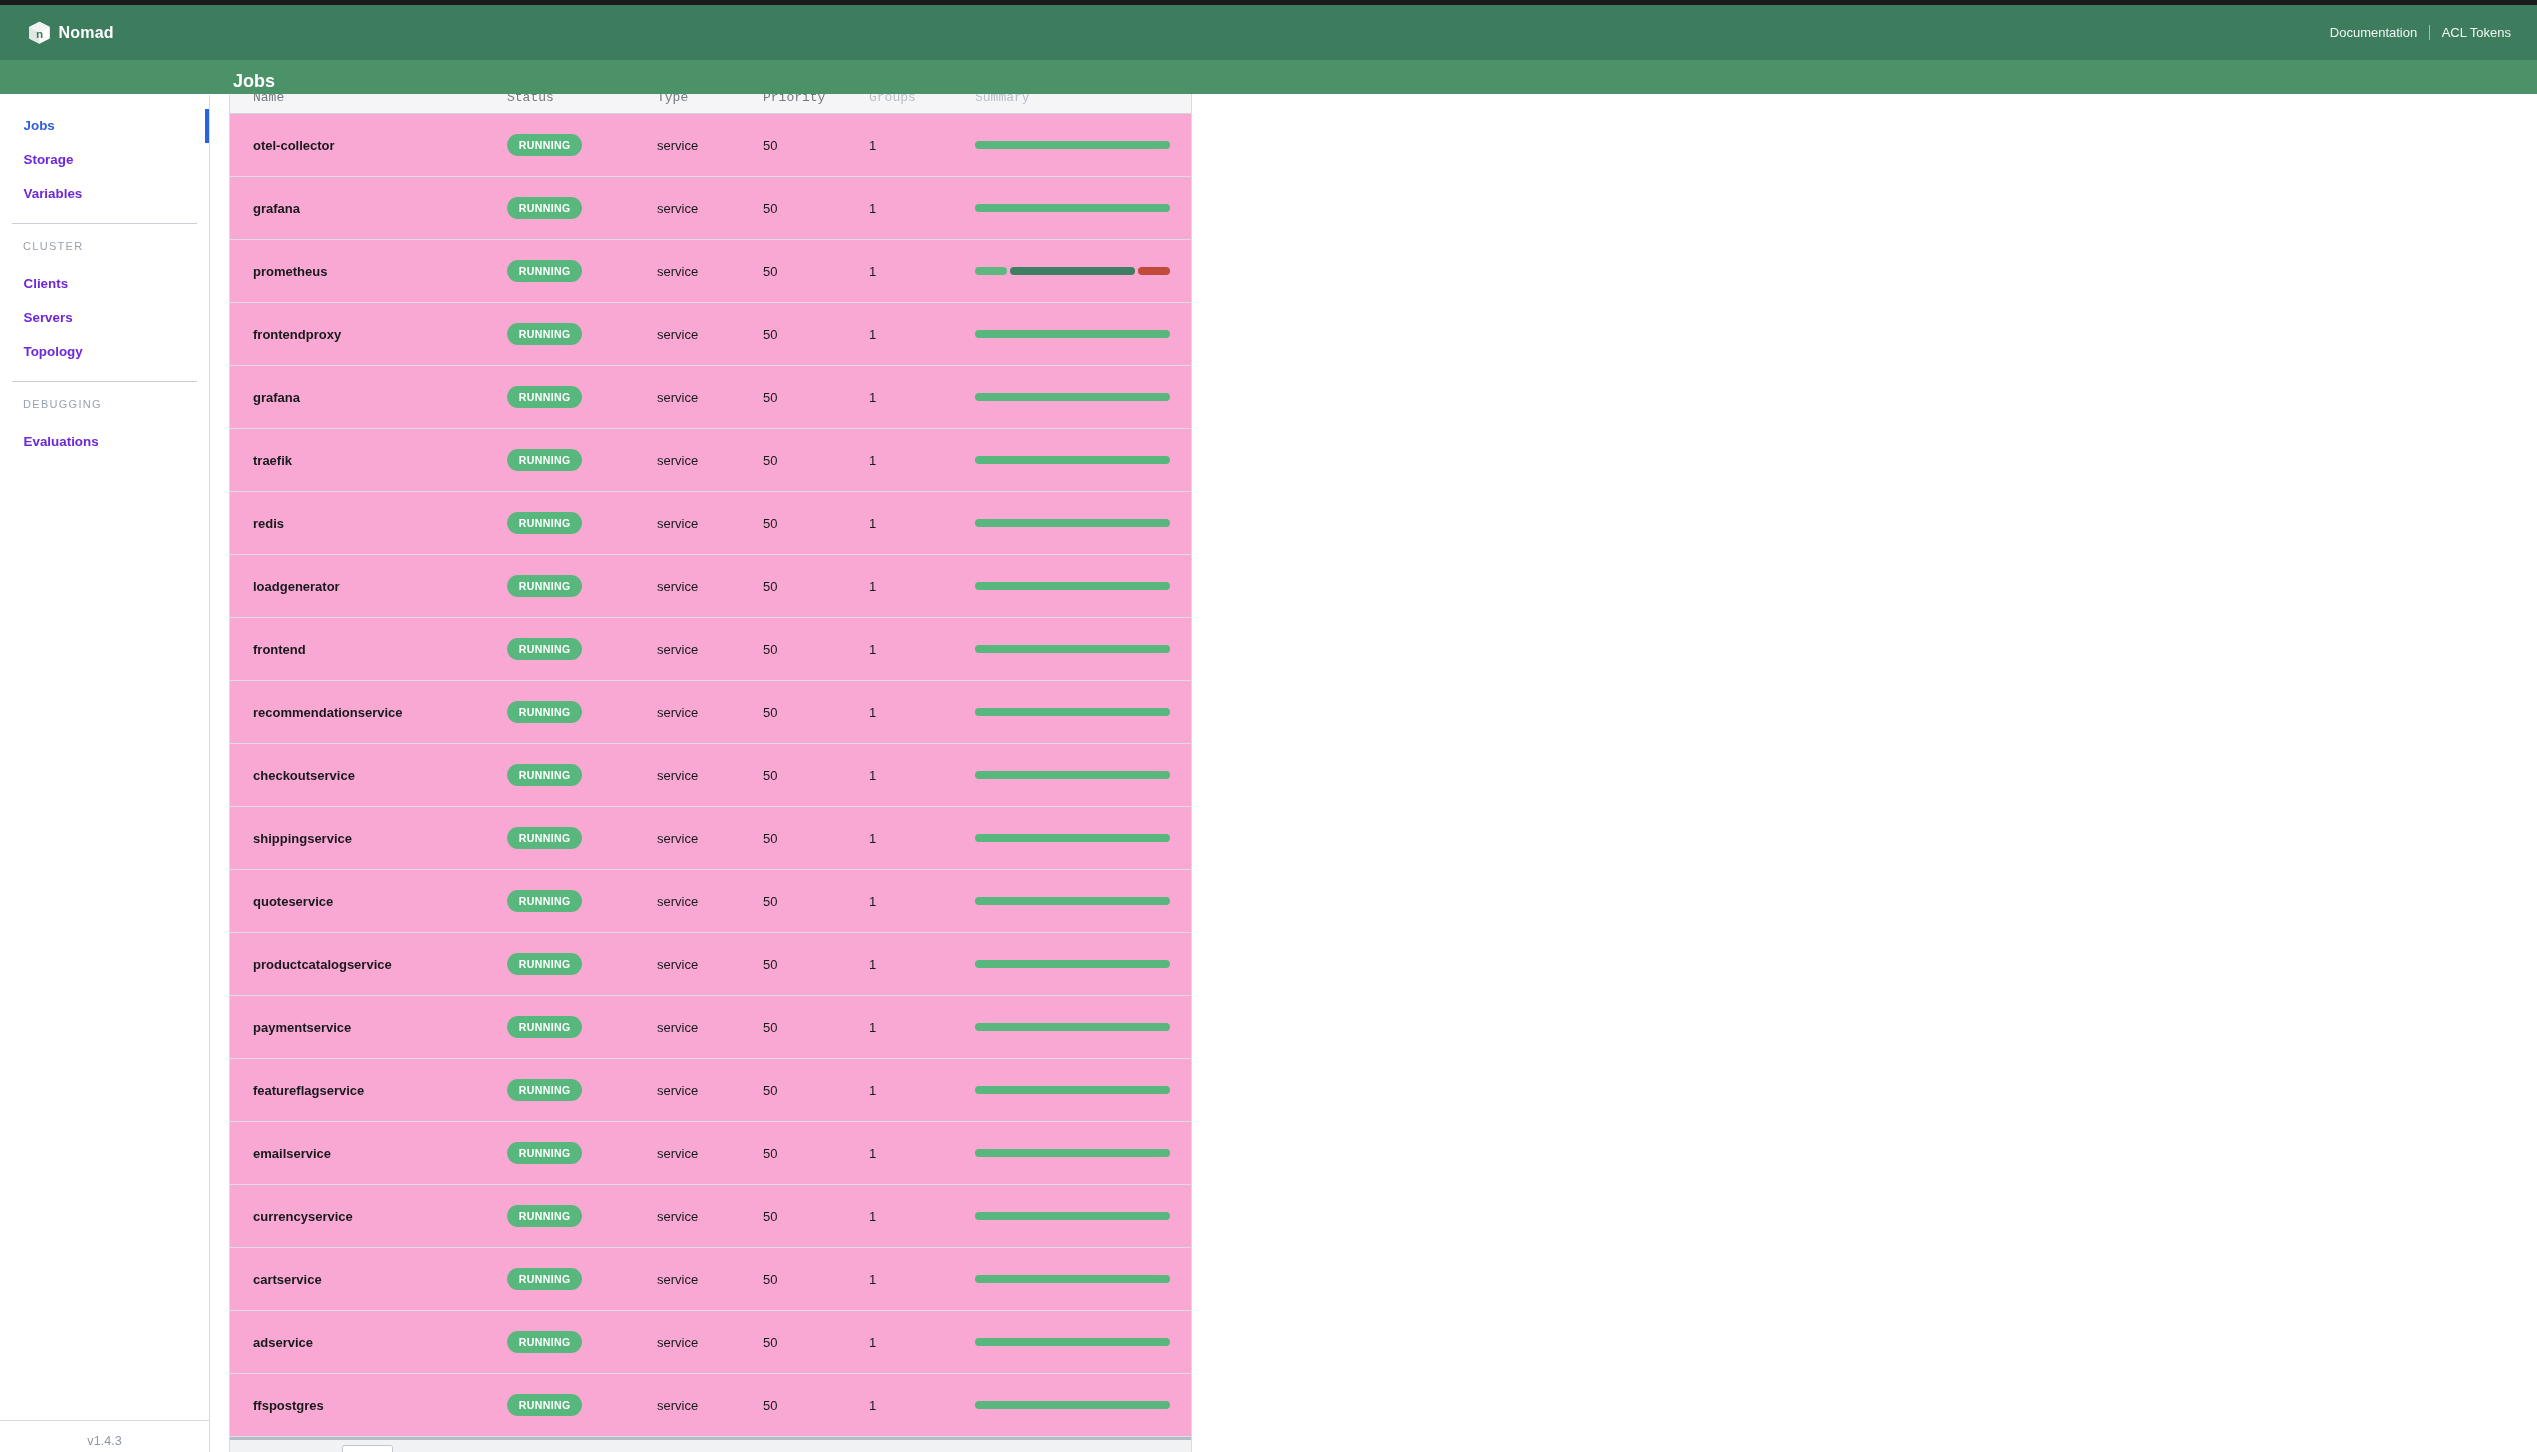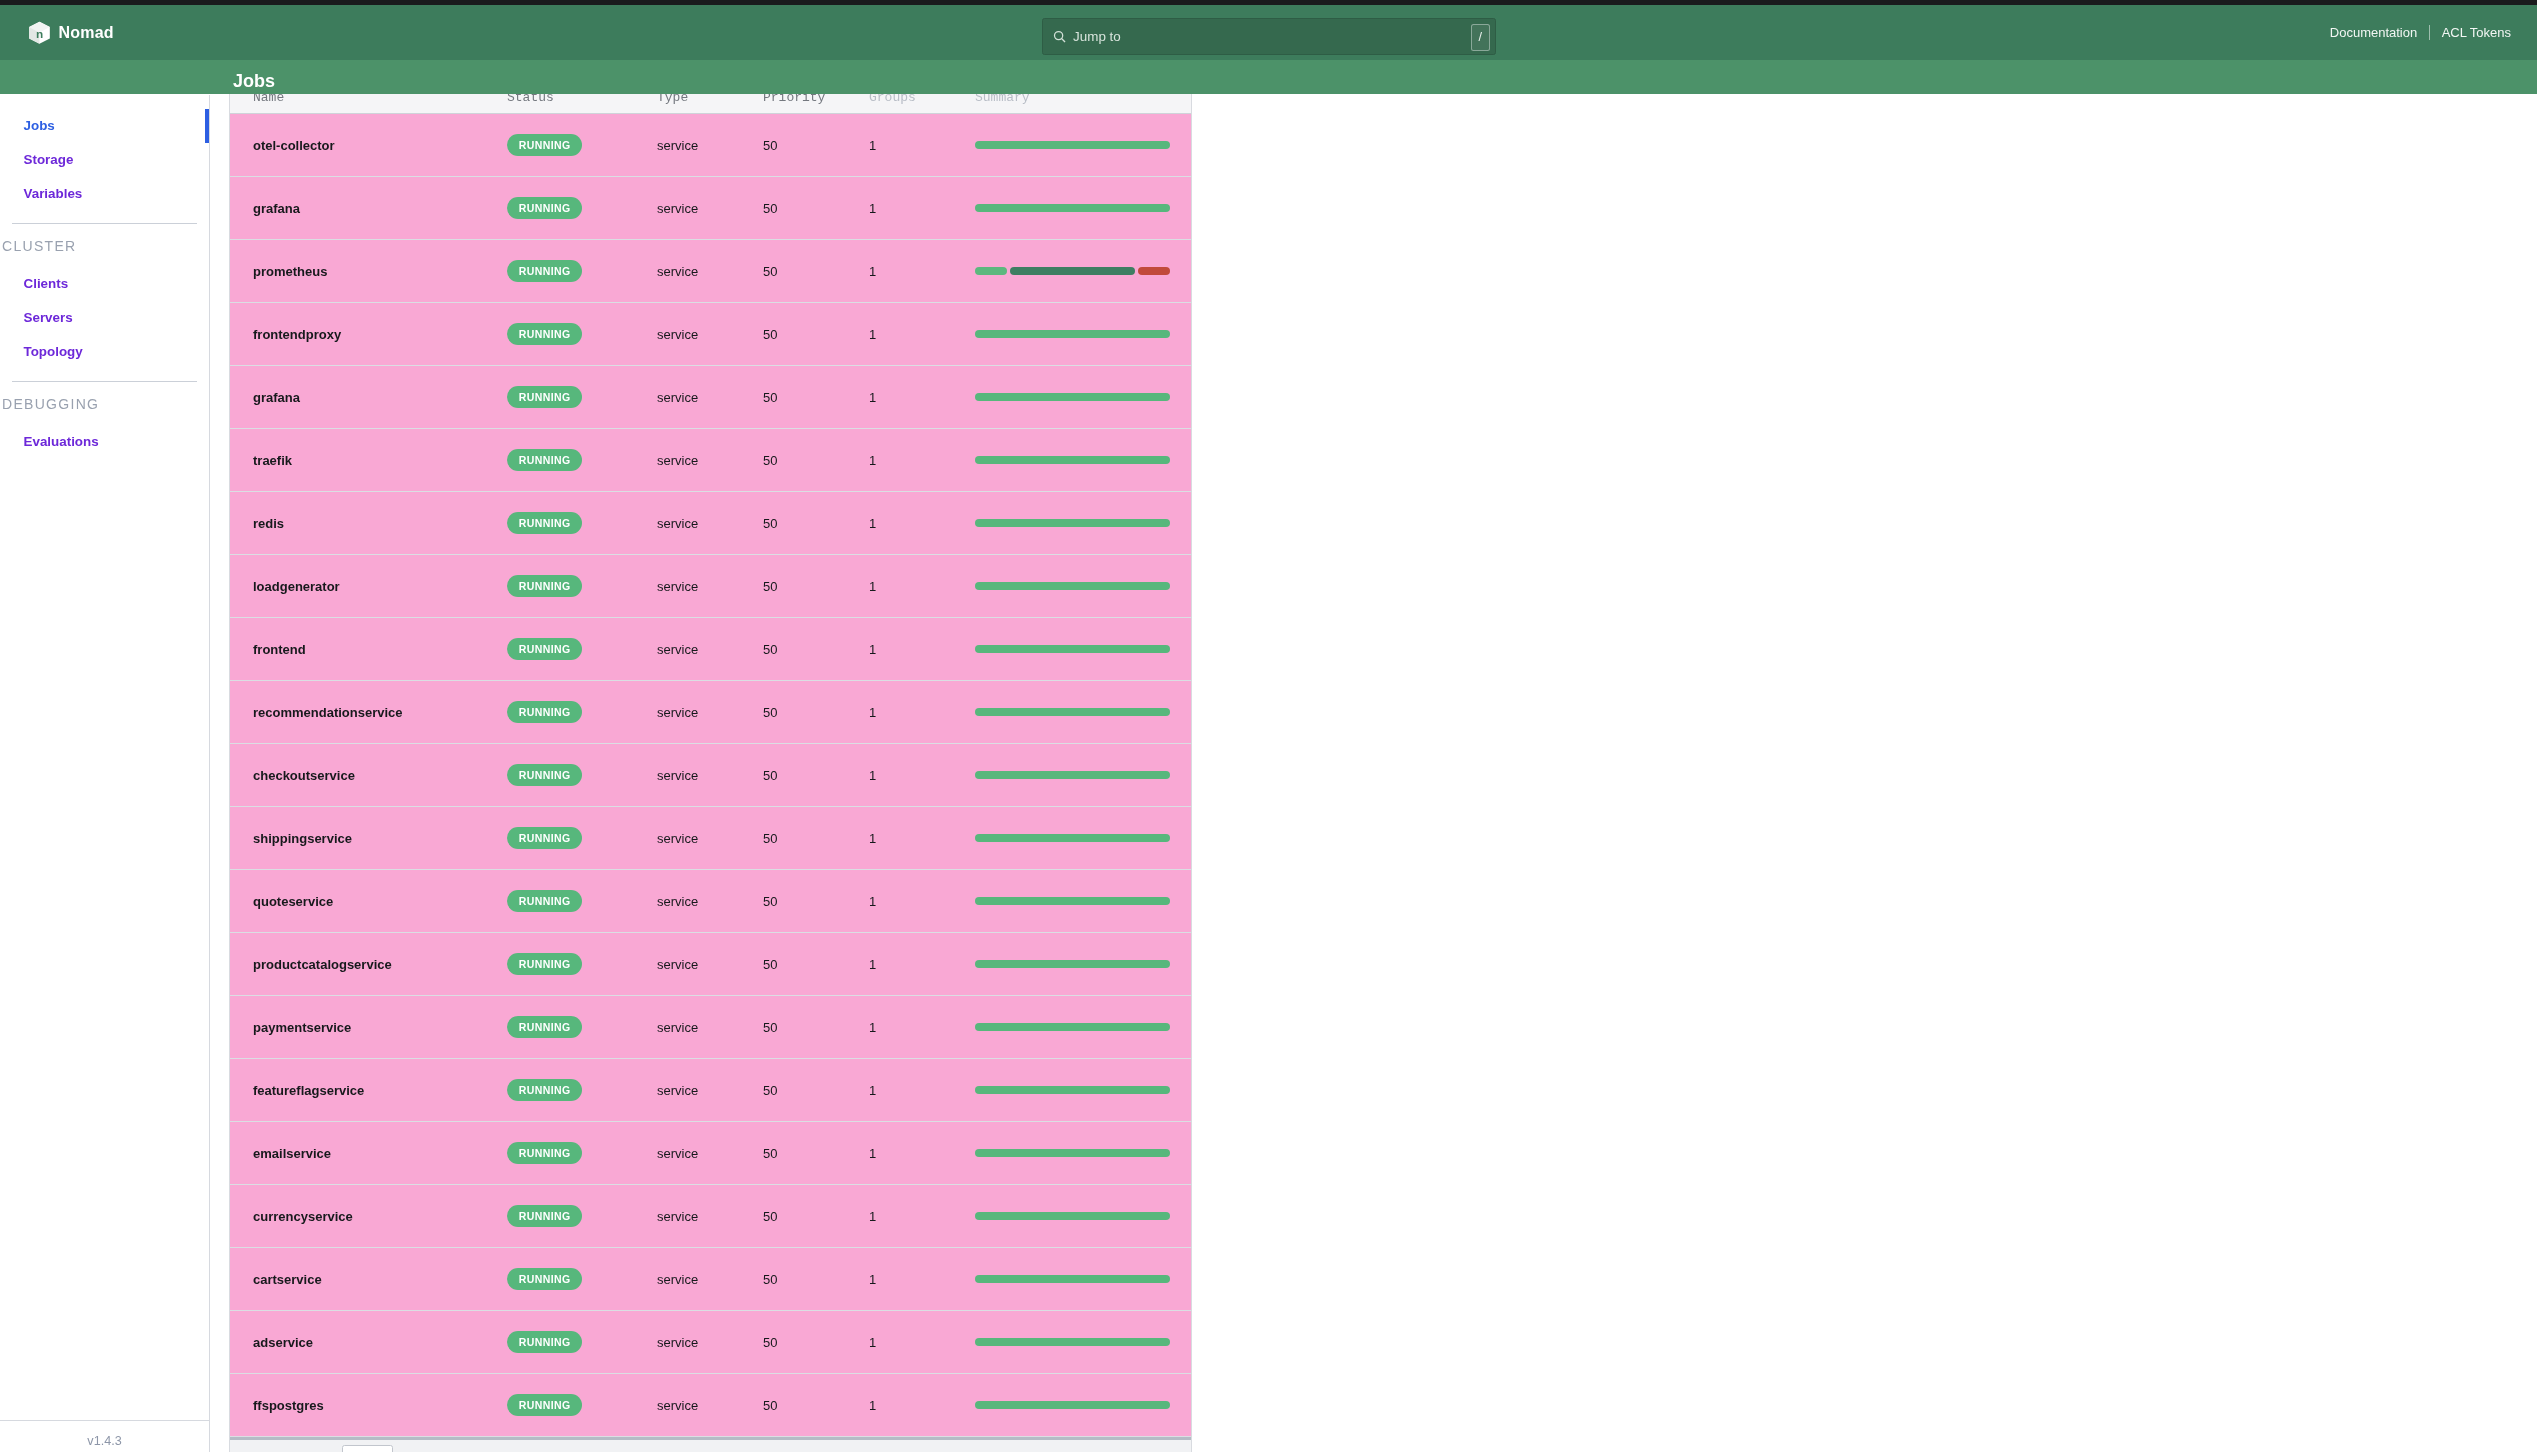--- a/index.html
+++ b/index.html
@@ -44,21 +44,21 @@
   }
   .sidebar-nav { padding-top:14.3px; }
   .nav-item {
     position:relative; height:34px; line-height:34px; padding-left:23.5px;
     font-size:13.4px; font-weight:700; color:#6d28d9; cursor:pointer;
   }
   .nav-item.active { color:#2D5FE2; }
   .active-bar { position:absolute; right:0; top:0; width:4.2px; height:34px; background:#2D5FE2; }
   .nav-divider { border-top:0.8px solid #CBD0D8; margin:11.8px 11.8px 11px 11.8px; }
   .nav-heading {
-    padding-left:2px; font-size:14px; color:#99A1AF; letter-spacing:1.3px;
+    padding-left:23px; font-size:11px; color:#99A1AF; letter-spacing:1.3px;
     height:23.5px; line-height:23.5px; margin-bottom:8.4px;
   }
   .sidebar-footer {
     position:absolute; bottom:0; left:0; width:100%;
     border-top:0.8px solid #D6D9DF; padding:13px 0 5px; text-align:center;
     color:#8D96A8; font-size:12.6px;
   }
 
   
   .table-wrap {
@@ -103,30 +103,20 @@
       <svg width="23" height="23.5" viewBox="0 0 27 28">
         <polygon points="13.5,0.8 25.8,7.2 25.8,20.8 13.5,27.2 1.2,20.8 1.2,7.2" fill="#ffffff"></polygon>
         <polygon points="13.5,0.8 25.8,7.2 13.5,13.6 1.2,7.2" fill="#f2f4f3"></polygon>
         <polygon points="1.2,7.2 13.5,13.6 13.5,27.2 1.2,20.8" fill="#e2e7e4"></polygon>
         <text x="13.5" y="20.5" text-anchor="middle" font-size="14" font-weight="bold" fill="#3D7C5C" font-family="Liberation Sans, sans-serif">n</text>
       </svg>
     </span>
     <span class="brand-name">Nomad</span>
   </div>
 
-  <div class="search">
-    <span class="search-icon">
-      <svg width="13.4" height="13.4" viewBox="0 0 16 16" fill="none">
-        <circle cx="6.7" cy="6.7" r="4.9" stroke="#D3E1D8" stroke-width="1.5"></circle>
-        <line x1="10.5" y1="10.5" x2="14.4" y2="14.4" stroke="#D3E1D8" stroke-width="1.5"></line>
-      </svg>
-    </span>
-    <span class="search-text">Jump to</span>
-    <span class="kbd">/</span>
-  </div>
 
   <div class="nav-links">
     <span class="nav-link">Documentation</span>
     <span class="nav-sep"></span>
     <span class="nav-link">ACL Tokens</span>
   </div>
 </div>
 
 <div class="subnav"></div>
 <div class="page-title">Jobs</div>

